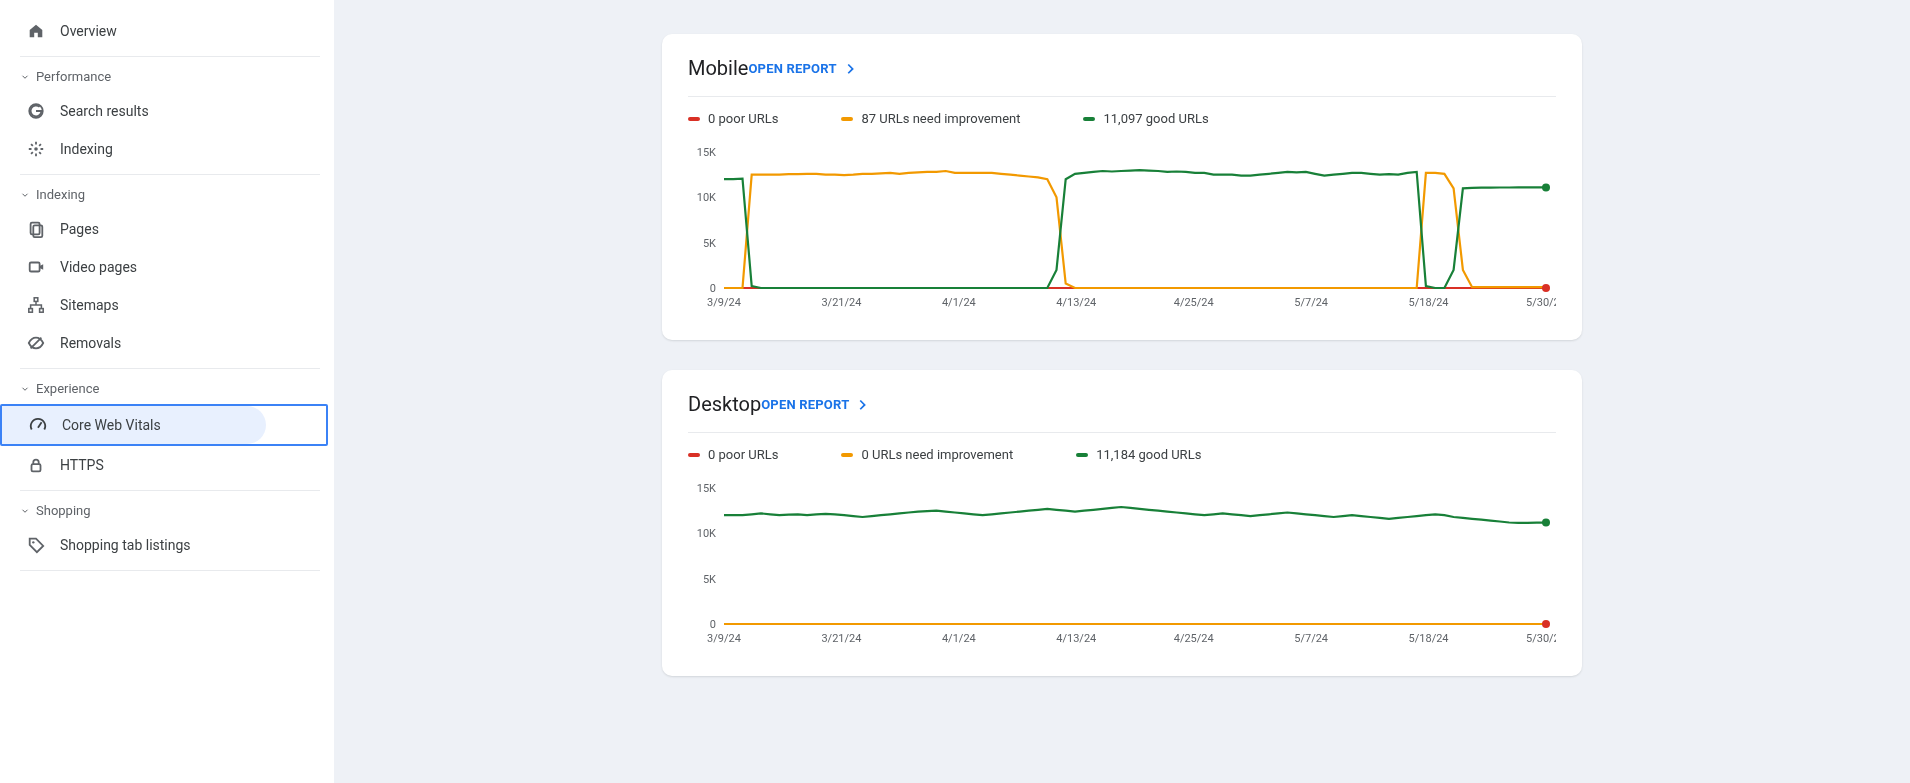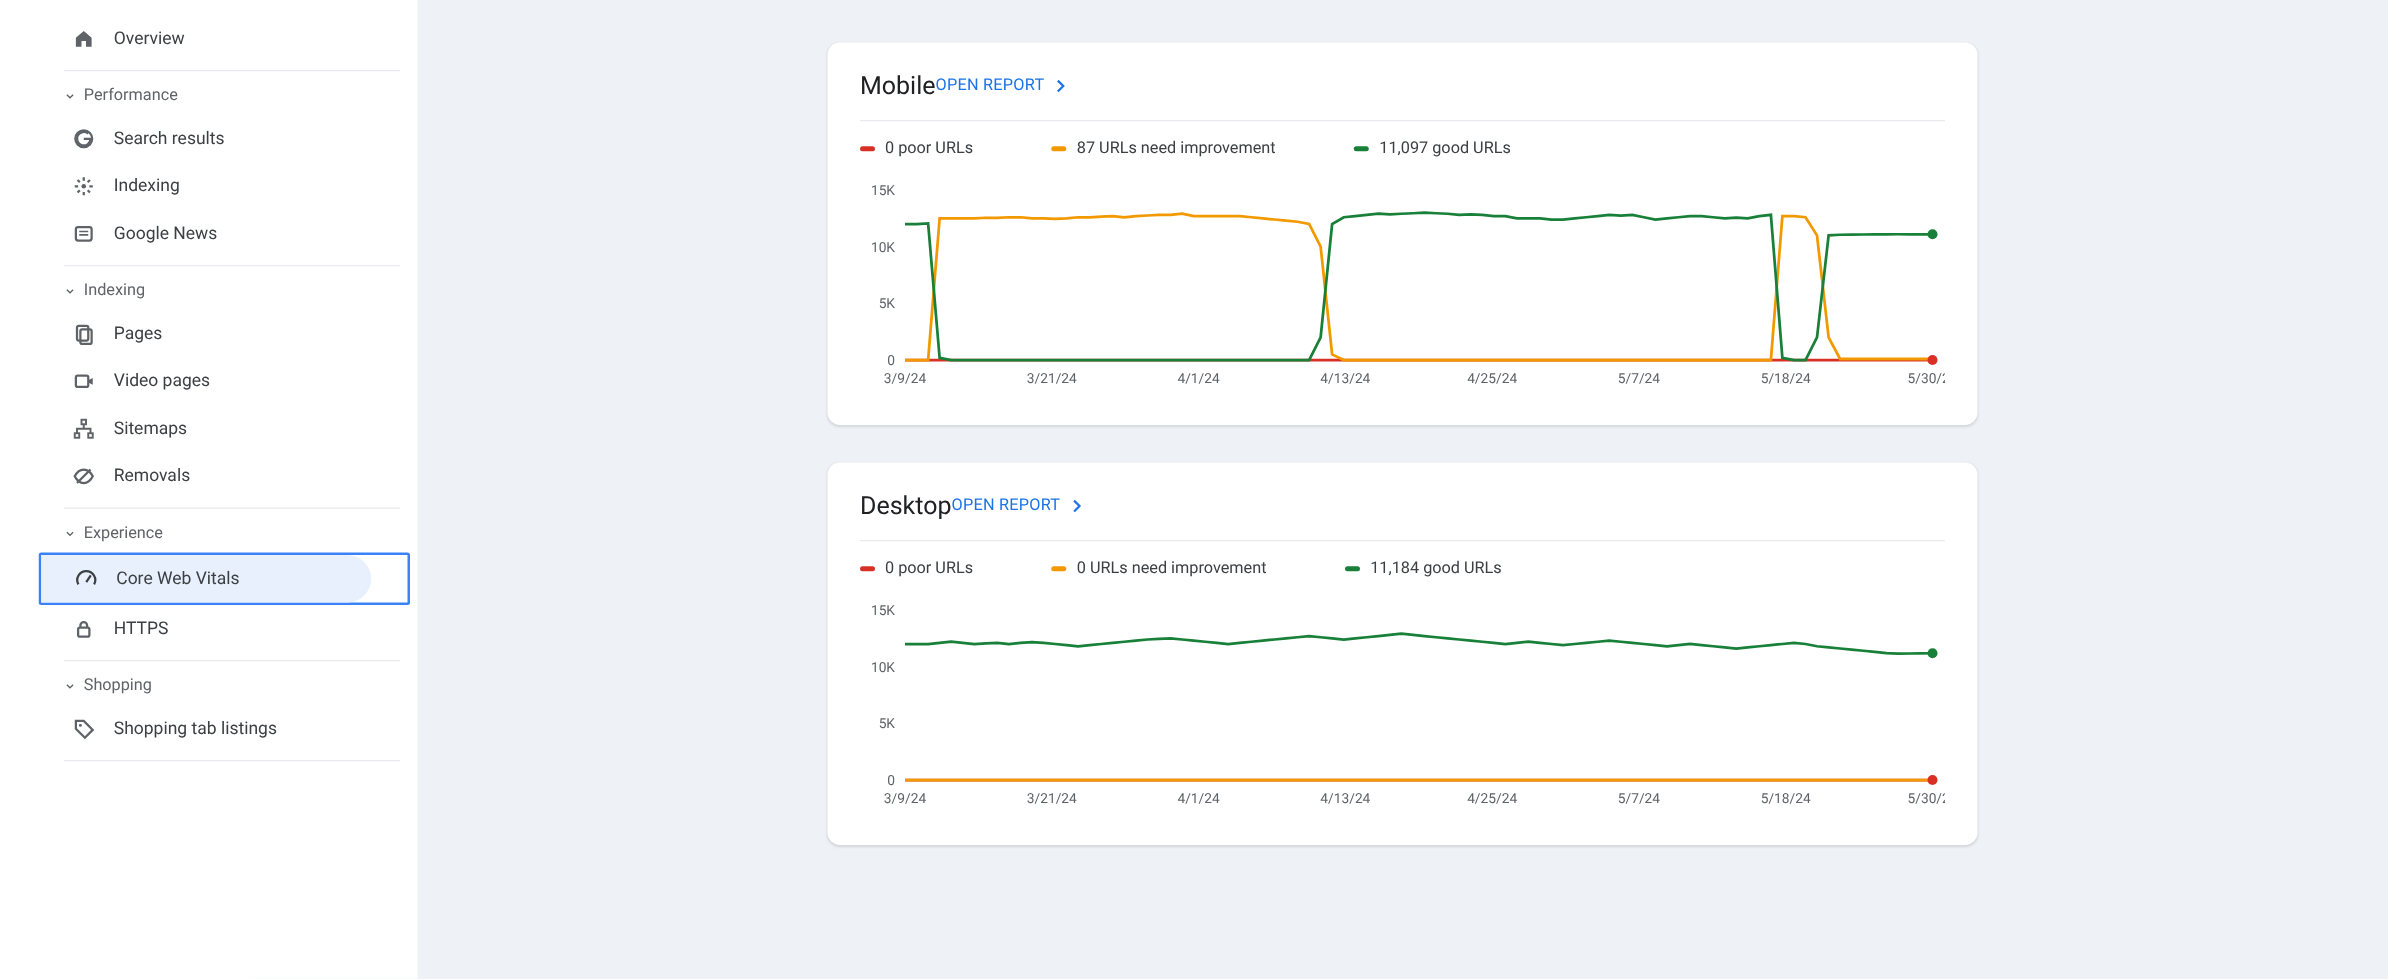--- a/index.html
+++ b/index.html
@@ -6,21 +6,20 @@
   html, body { width: 1910px; height: 783px; font-family: "Google Sans", Roboto, Arial, sans-serif; background: #eef1f6; color: #202124; }
   body { display: flex; }
 
   
   .sidebar {
     width: 334px;
     height: 100%;
     background: #fff;
     padding-top: 12px;
     overflow-y: auto;
-    padding-left: 31px;
   }
   .side-group { margin-top: 4px; }
   .side-header {
     display: flex; align-items: center;
     color: #5f6368; font-size: 13px;
     padding: 8px 12px 8px 20px;
     cursor: pointer;
   }
   .side-header .chev { width: 12px; display: inline-flex; margin-right: 4px; color:#5f6368; }
   .side-item {
@@ -54,21 +53,21 @@
     box-shadow: 0 1px 2px rgba(60,64,67,.15);
     padding: 22px 26px 18px;
     margin-bottom: 30px;
   }
   .card-head {
     display: flex; align-items: center; 
     border-bottom: 1px solid #e8eaed;
     padding-bottom: 16px; margin-bottom: 14px;
   }
   .card-title { font-size: 20px; font-weight: 400; }
-  .open-report { color:#1a73e8; font-size: 13px; font-weight: 400; letter-spacing: .2px; display:flex; align-items:center; cursor:pointer; }
+  .open-report { color:#1a73e8; font-size: 13px; font-weight: 700; letter-spacing: .2px; display:flex; align-items:center; cursor:pointer; }
   .open-report .chev2 { margin-left: 6px; display:inline-flex; }
 
   .legend { display:flex; gap: 63px; margin-bottom: 6px; }
   .legend-item { display:flex; align-items:center; font-size: 13px; color:#3c4043; }
   .swatch { width: 12px; height: 4px; border-radius: 2px; margin-right: 8px; }
 
   .chart-wrap { position: relative; height: 190px; }
   .chart-svg { width: 100%; height: 100%; }
   .ytick text, .xtick text { font-size: 11px; fill:#5f6368; }
 </style>
@@ -105,28 +104,20 @@
           </span>
         <span>Search results</span>
       </div>
         <div class="side-item">
         <span class="ico">
             <svg viewBox="0 0 20 20" width="18" height="18">
               <use href="#i-discover"></use>
             </svg>
           </span>
         <span>Indexing</span>
-      </div>
-        <div class="side-item">
-        <span class="ico">
-            <svg viewBox="0 0 20 20" width="18" height="18">
-              <use href="#i-news"></use>
-            </svg>
-          </span>
-        <span>Google News</span>
       </div>
         <div class="sep"></div>
       </div>
       <div class="side-group">
     <div class="side-header">
       <span class="chev">
             <svg viewBox="0 0 16 16" width="10" height="10">
               <use href="#i-chevdown"></use>
             </svg>
           </span>

